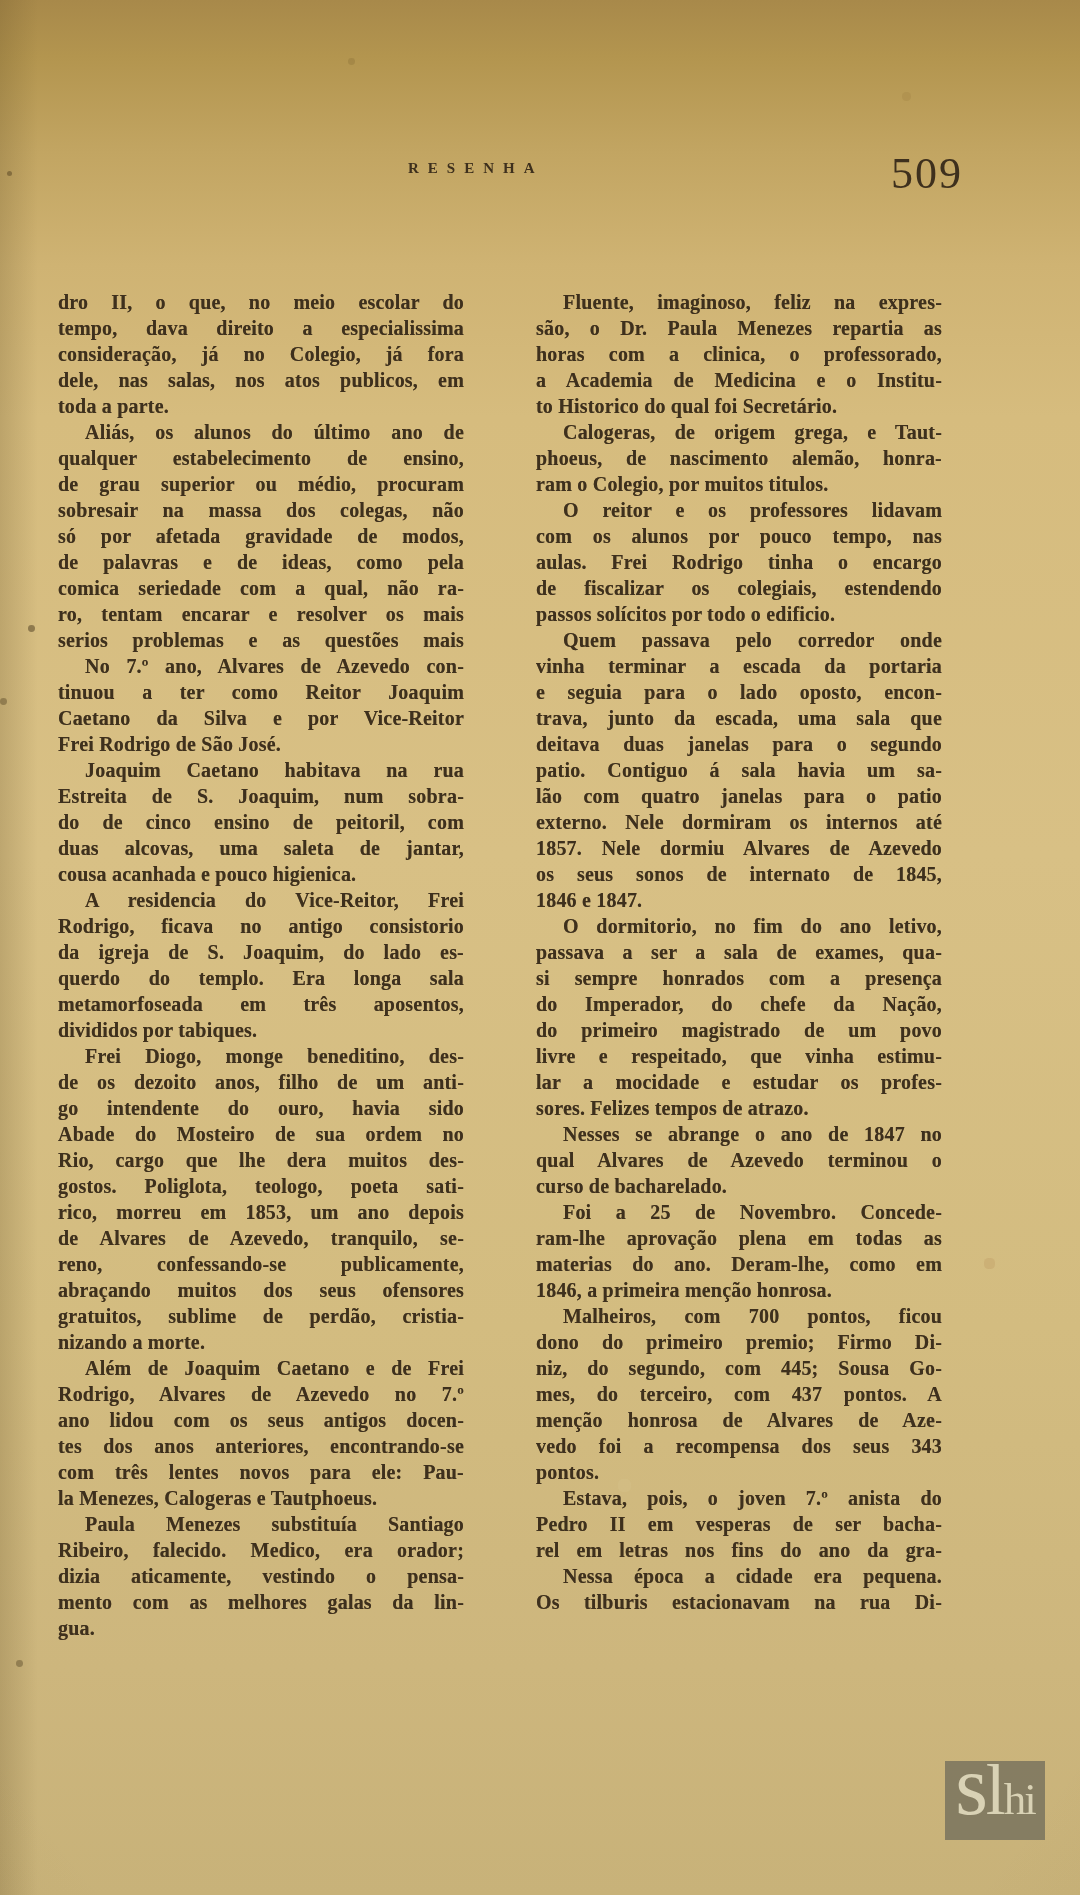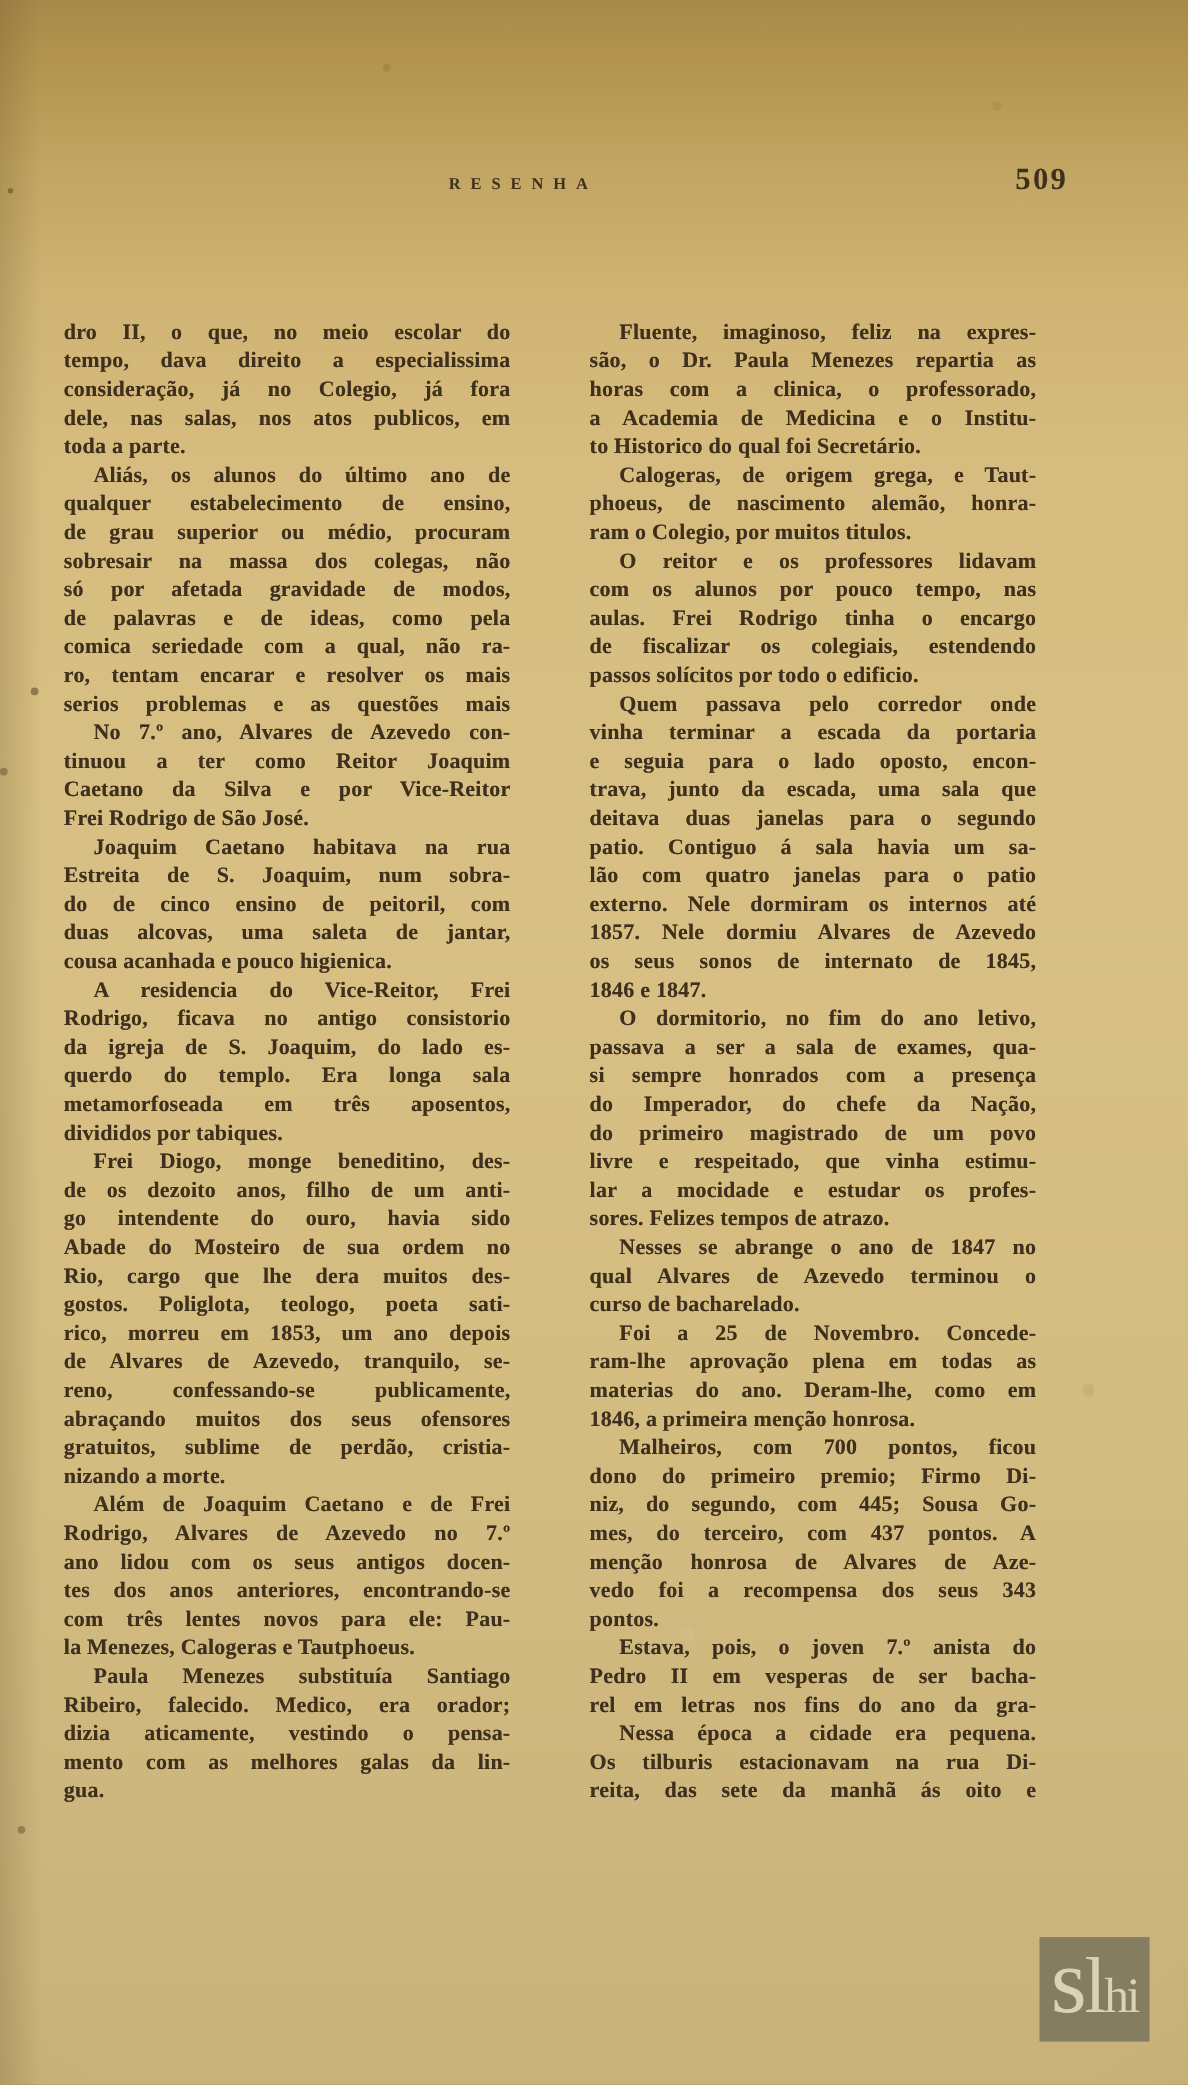--- a/index.html
+++ b/index.html
@@ -13,39 +13,39 @@
       linear-gradient(180deg,
         #a8894a 0%, #b3954f 3%, #c2a562 8%, #cfb373 14%,
         #d6bc7e 22%, #d8c085 45%, #d3bc80 70%, #cdb67d 88%, #c8b279 100%);
   }
   .running-title{
     position:absolute;left:408px;top:160px;
     font-size:15px;font-weight:700;letter-spacing:9px;color:#3e301d;
   }
   .page-number{
     position:absolute;left:891px;top:148px;
-    font-size:28px;font-weight:700;letter-spacing:2px;color:#3e301d;margin-left:32px;
+    font-size:44px;font-weight:400;letter-spacing:2px;color:#3e301d;
   }
   .columns{
     position:absolute;left:58px;top:246px;width:884px;
     display:flex;gap:72px;margin-top:43px;
   }
   .col{width:419px;}
   .para{margin:0;}
   .line{
     font-size:20px;line-height:26px;font-weight:700;color:#3e301d;
     letter-spacing:0.2px;
     text-align:justify;text-align-last:justify;
     text-shadow:0 0 0.5px rgba(62,48,29,.55);
     white-space:normal;
   }
   .line.last{text-align-last:left;}
   .para.indent .line:first-child{text-indent:27px;}
   .watermark{
-    position:absolute;left:945px;top:1761px;width:100px;height:95px;
+    position:absolute;left:945px;top:1761px;width:100px;height:79px;
     background:rgba(128,121,96,0.93);
   }
   .wm-wrap{
     position:absolute;left:0;right:0;bottom:6px;text-align:center;
     color:#d9d2b5;letter-spacing:-2px;white-space:nowrap;
   }
   .wm-s{font-size:84px;}
   .wm-l{font-size:72px;}
   .wm-hi{font-size:45px;}
   .specks{
@@ -204,21 +204,20 @@
           <div class="line last">pontos.</div>
         </div>
         <div class="para indent">
           <div class="line">Estava, pois, o joven 7.º anista do</div>
           <div class="line">Pedro II em vesperas de ser bacha-</div>
           <div class="line">rel em letras nos fins do ano da gra-</div>
         </div>
         <div class="para indent">
           <div class="line">Nessa época a cidade era pequena.</div>
           <div class="line">Os tilburis estacionavam na rua Di-</div>
-          <div class="line">reita, das sete da manhã ás oito e</div>
         </div>
       </div>
   </div>
 
   <div class="watermark">
     <div class="wm-wrap">
       <span class="wm-s">s</span><span class="wm-l">l</span><span class="wm-hi">hi</span>
     </div>
   </div>
 

